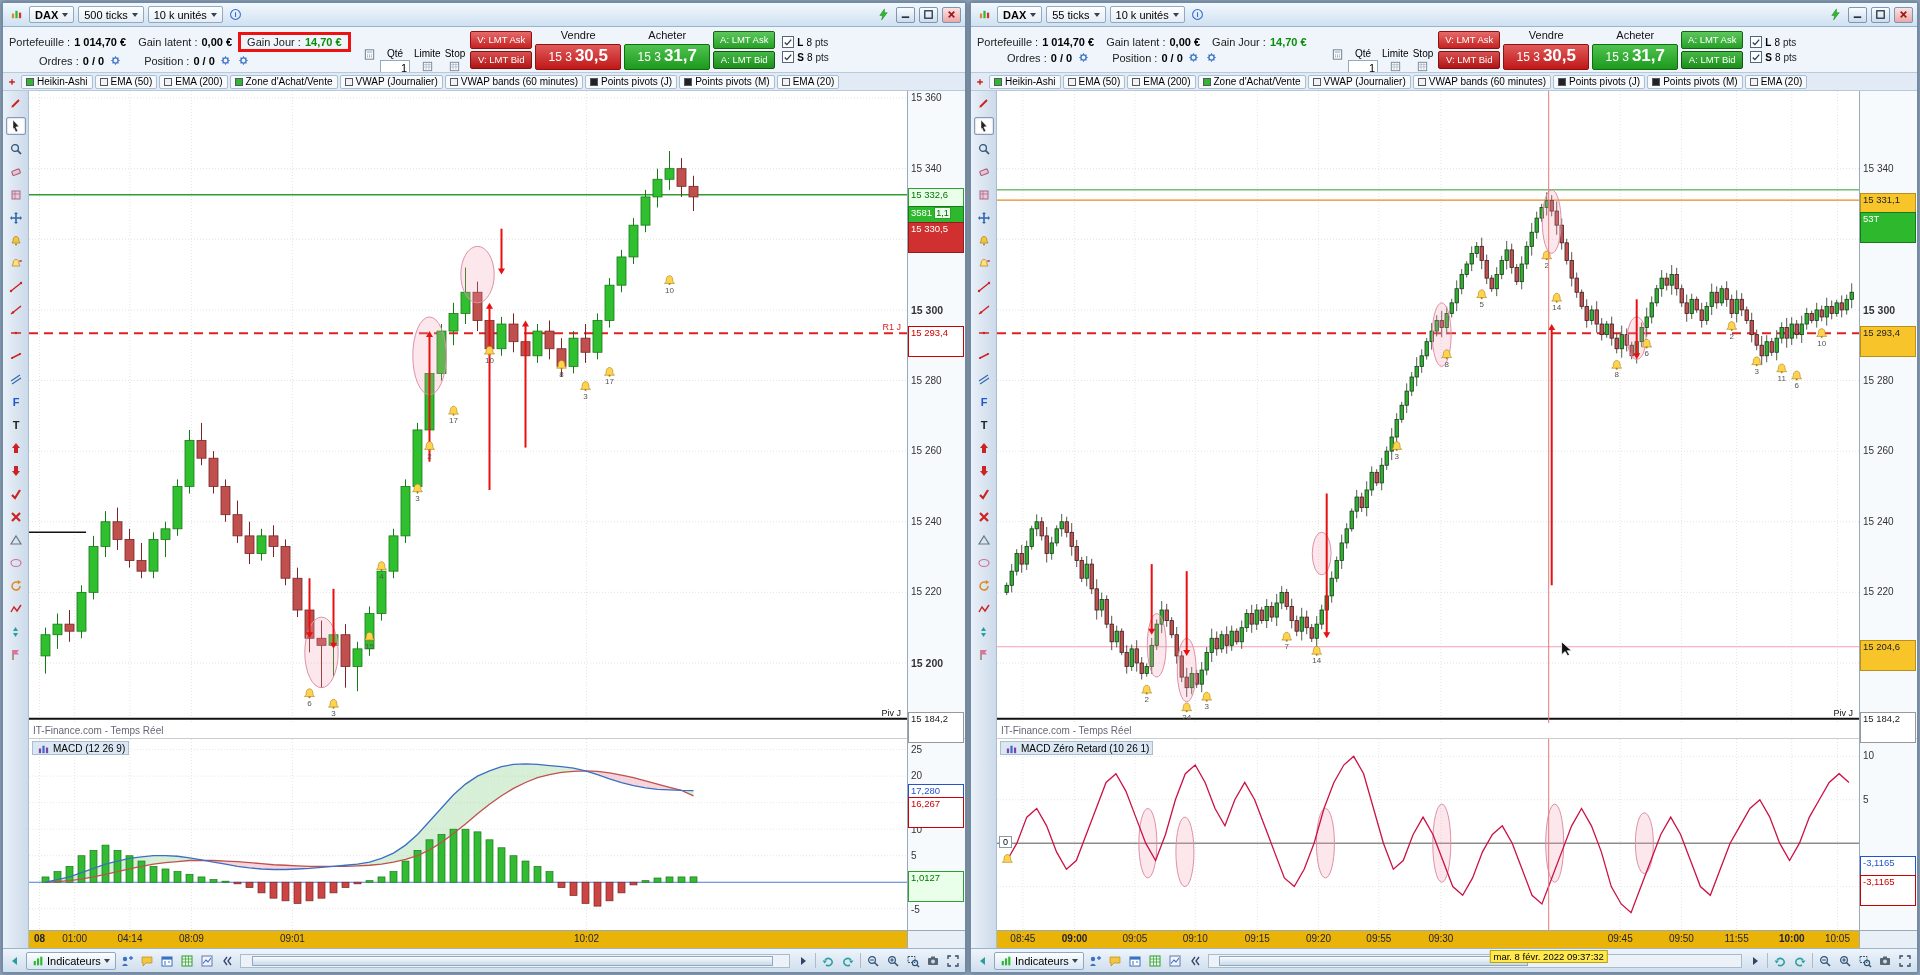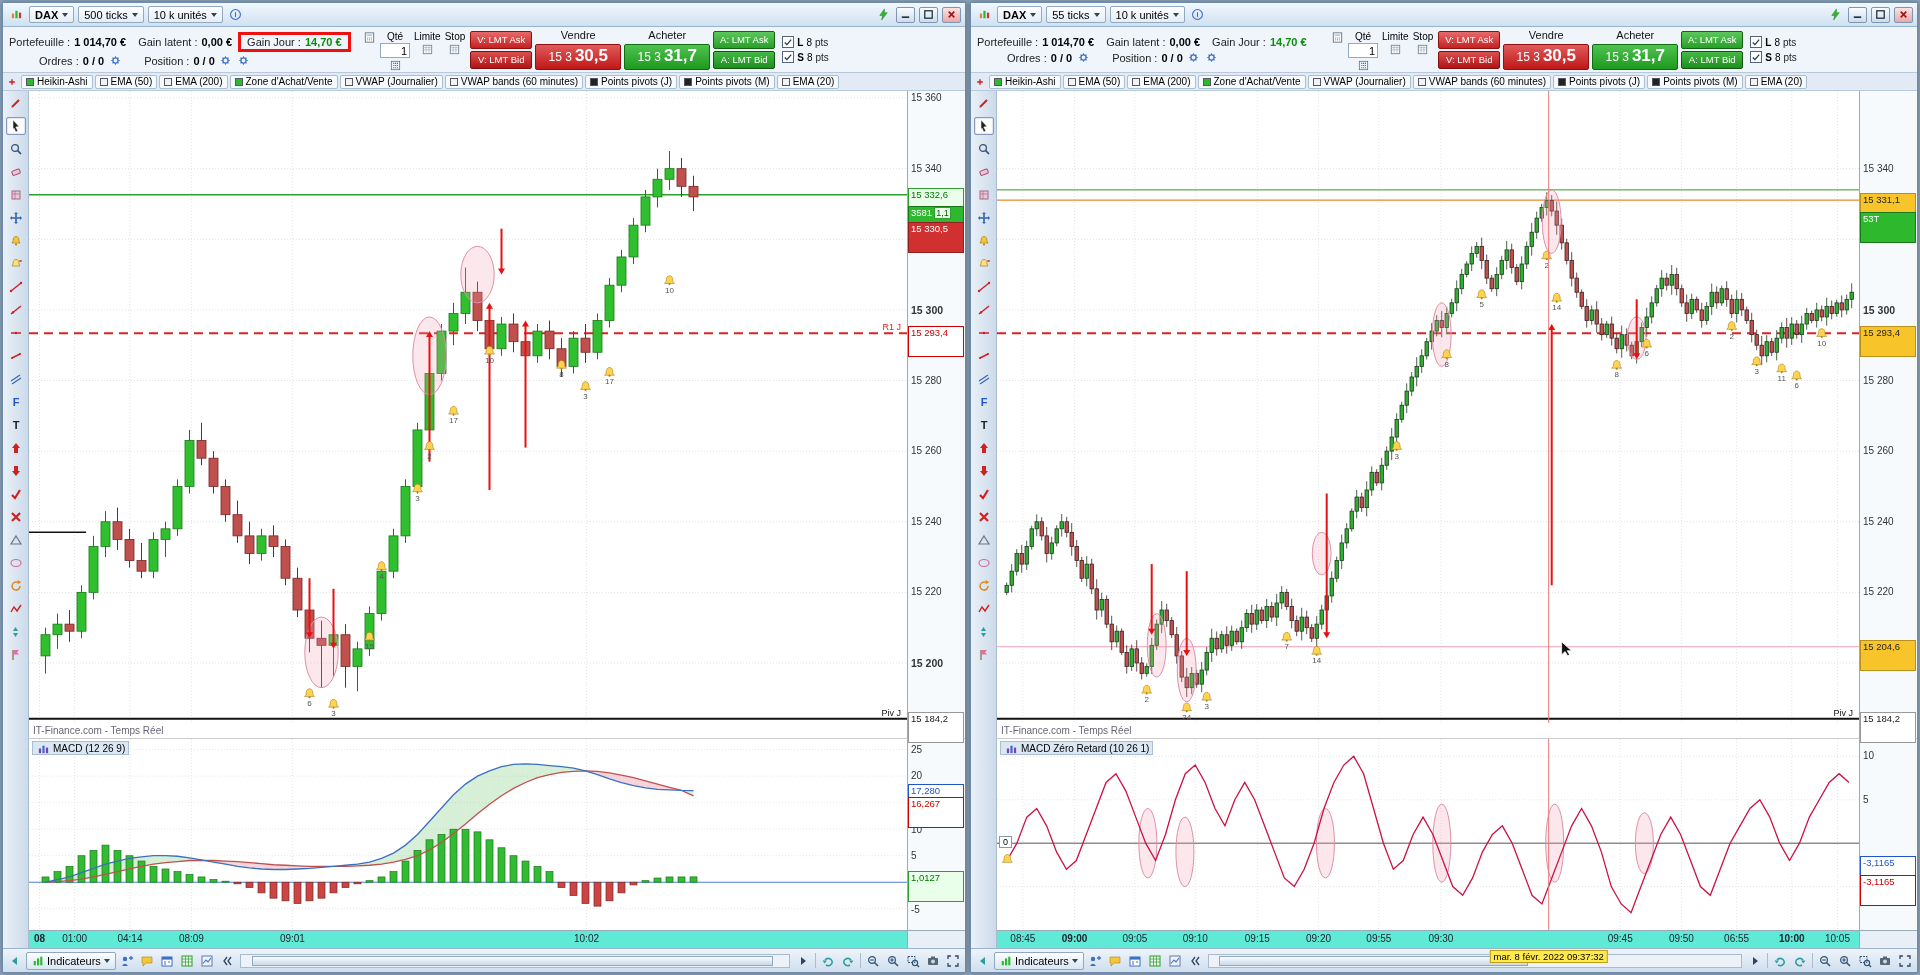--- a/index.html
+++ b/index.html
@@ -9,21 +9,21 @@
   #win-left{left:2px;width:964px;}
   #win-right{left:970px;width:948px;}
   .titlebar{height:24px;flex:0 0 auto;display:flex;align-items:center;gap:4px;padding:0 4px;background:linear-gradient(#f2f8fd,#cfe1f2);border-bottom:1px solid #9ab4cc;}
   .dd{display:flex;align-items:center;gap:4px;background:linear-gradient(#ffffff,#e4edf6);border:1px solid #93a9c0;border-radius:2px;padding:1px 5px;font-size:11px;height:17px;cursor:default;white-space:nowrap;}
   .dd b{font-weight:bold;}
   .caret{width:0;height:0;border-left:3.5px solid transparent;border-right:3.5px solid transparent;border-top:4px solid #345;}
   .spacer{flex:1;}
   .tb-ic{width:18px;height:16px;display:inline-flex;align-items:center;justify-content:center;}
   .winbtn{width:19px;height:16px;display:inline-flex;align-items:center;justify-content:center;border:1px solid #7d97b2;background:linear-gradient(#fafcfe,#cddcec);border-radius:2px;}
   .winbtn.close{background:linear-gradient(#fbe3e3,#eaa7a7);}
-  .tradebar{height:46px;flex:0 0 auto;display:flex;align-items:stretch;background:#eff5fb;border-bottom:1px solid #b7c9da;font-size:11px;padding:1px 2px;gap:5px;overflow:hidden;white-space:nowrap;}
+  .tradebar{height:46px;flex:0 0 auto;display:flex;align-items:stretch;background:#eff5fb;border-bottom:1px solid #b7c9da;font-size:11px;padding:18px 2px;gap:5px;overflow:hidden;white-space:nowrap;}
   .t-info{display:flex;flex-direction:column;justify-content:center;gap:2px;padding-left:4px;min-width:352px;}
   .t-row{display:flex;align-items:center;gap:4px;}
   .lab{color:#222;}
   .val{font-weight:bold;}
   .val.green{color:#0a8f0a;}
   .gj-box{display:inline-flex;gap:4px;border:3px solid #ee1111;padding:1px 6px;margin-left:2px;align-items:center;}
   .gj-plain{display:inline-flex;gap:4px;padding:1px 6px;margin-left:2px;align-items:center;}
   .gear,.mini{width:14px;height:13px;display:inline-flex;align-items:center;justify-content:center;}
   .t-qty{display:flex;gap:4px;align-items:flex-start;padding-top:3px;}
   .qcol{display:flex;flex-direction:column;align-items:center;gap:1px;}
@@ -51,21 +51,21 @@
   .tab-add{width:14px;height:14px;display:inline-flex;align-items:center;justify-content:center;flex:0 0 auto;}
   .chart-row{flex:1;display:flex;min-height:0;}
   .toolstrip{width:26px;background:linear-gradient(90deg,#eaf1f8,#ccdaea);border-right:1px solid #a9bed2;display:flex;flex-direction:column;align-items:center;padding-top:3px;gap:5px;}
   .tool{width:20px;height:18px;display:flex;align-items:center;justify-content:center;border-radius:2px;}
   .tool.sel{background:#fff;border:1px solid #8899bb;box-shadow:inset 0 0 2px #99aabb;}
   .plot-col{flex:1;display:flex;flex-direction:column;background:#fff;min-width:0;position:relative;}
   .main-plot{height:632px;position:relative;overflow:hidden;}
   .itf{height:15px;font-size:10px;color:#667;display:flex;align-items:center;padding-left:4px;background:#fff;}
   .macd-plot{height:192px;position:relative;border-top:1px solid #ccc;overflow:hidden;background:#fff;}
   .macd-chip{position:absolute;top:2px;left:3px;display:flex;align-items:center;gap:3px;font-size:10px;background:#dbe7f3;border:1px solid #a9bed2;padding:0 3px;height:14px;z-index:5;}
-  .time-axis{height:18px;border-top:1px solid #99aabb;background:#5eead4;position:relative;font-size:10px;}
+  .time-axis{height:18px;border-top:1px solid #99aabb;background:#eab308;position:relative;font-size:10px;}
   .tlab{position:absolute;top:2px;transform:translateX(-50%);color:#223;}
   .tlab.bold{font-weight:bold;}
   .time-badge{position:absolute;top:19px;transform:translateX(-50%);background:#ffe94d;border:1px solid #b8a11a;font-size:9.5px;padding:0 3px;white-space:nowrap;z-index:3;}
   .axis-col{width:58px;border-left:1px solid #99aabb;background:#f7fafd;display:flex;flex-direction:column;font-size:10px;flex:0 0 auto;}
   .axis-main{height:647px;position:relative;}
   .axis-macd{height:192px;position:relative;border-top:1px solid #ccc;}
   .axis-corner{height:18px;border-top:1px solid #99aabb;background:#e8eff7;}
   .tick{position:absolute;left:3px;color:#333;}
   .tick.bold{font-weight:bold;font-size:10.5px;}
   .badge{position:absolute;left:0;right:1px;height:31px;line-height:12px;padding:0 2px;border:1px solid transparent;font-size:9.5px;z-index:2;white-space:nowrap;background:#fff;}
@@ -1776,21 +1776,21 @@
             <div class="tlab" style="left: 25.86px;">08:45</div>
             <div class="tlab bold" style="left: 77.58px;">09:00</div>
             <div class="tlab" style="left: 137.92px;">09:05</div>
             <div class="tlab" style="left: 198.26px;">09:10</div>
             <div class="tlab" style="left: 260.324px;">09:15</div>
             <div class="tlab" style="left: 321.526px;">09:20</div>
             <div class="tlab" style="left: 381.866px;">09:55</div>
             <div class="tlab" style="left: 443.93px;">09:30</div>
             <div class="tlab" style="left: 623.226px;">09:45</div>
             <div class="tlab" style="left: 684.428px;">09:50</div>
-            <div class="tlab" style="left: 739.596px;">06:55</div>
+            <div class="tlab" style="left: 739.596px;">11:55</div>
             <div class="tlab bold" style="left: 794.764px;">10:00</div>
             <div class="tlab" style="left: 840.45px;">10:05</div>
             <div class="time-badge" style="left: 551.68px;">mar. 8 févr. 2022 09:37:32</div>
           </div>
       </div>
       <div class="axis-col">
         <div class="axis-main" id="right-axis-main">
             <div class="tick" style="top: 71.676px;">15 340</div>
             <div class="tick" style="top: 142.291px;">15 320</div>
             <div class="tick bold" style="top: 212.905px;">15 300</div>

